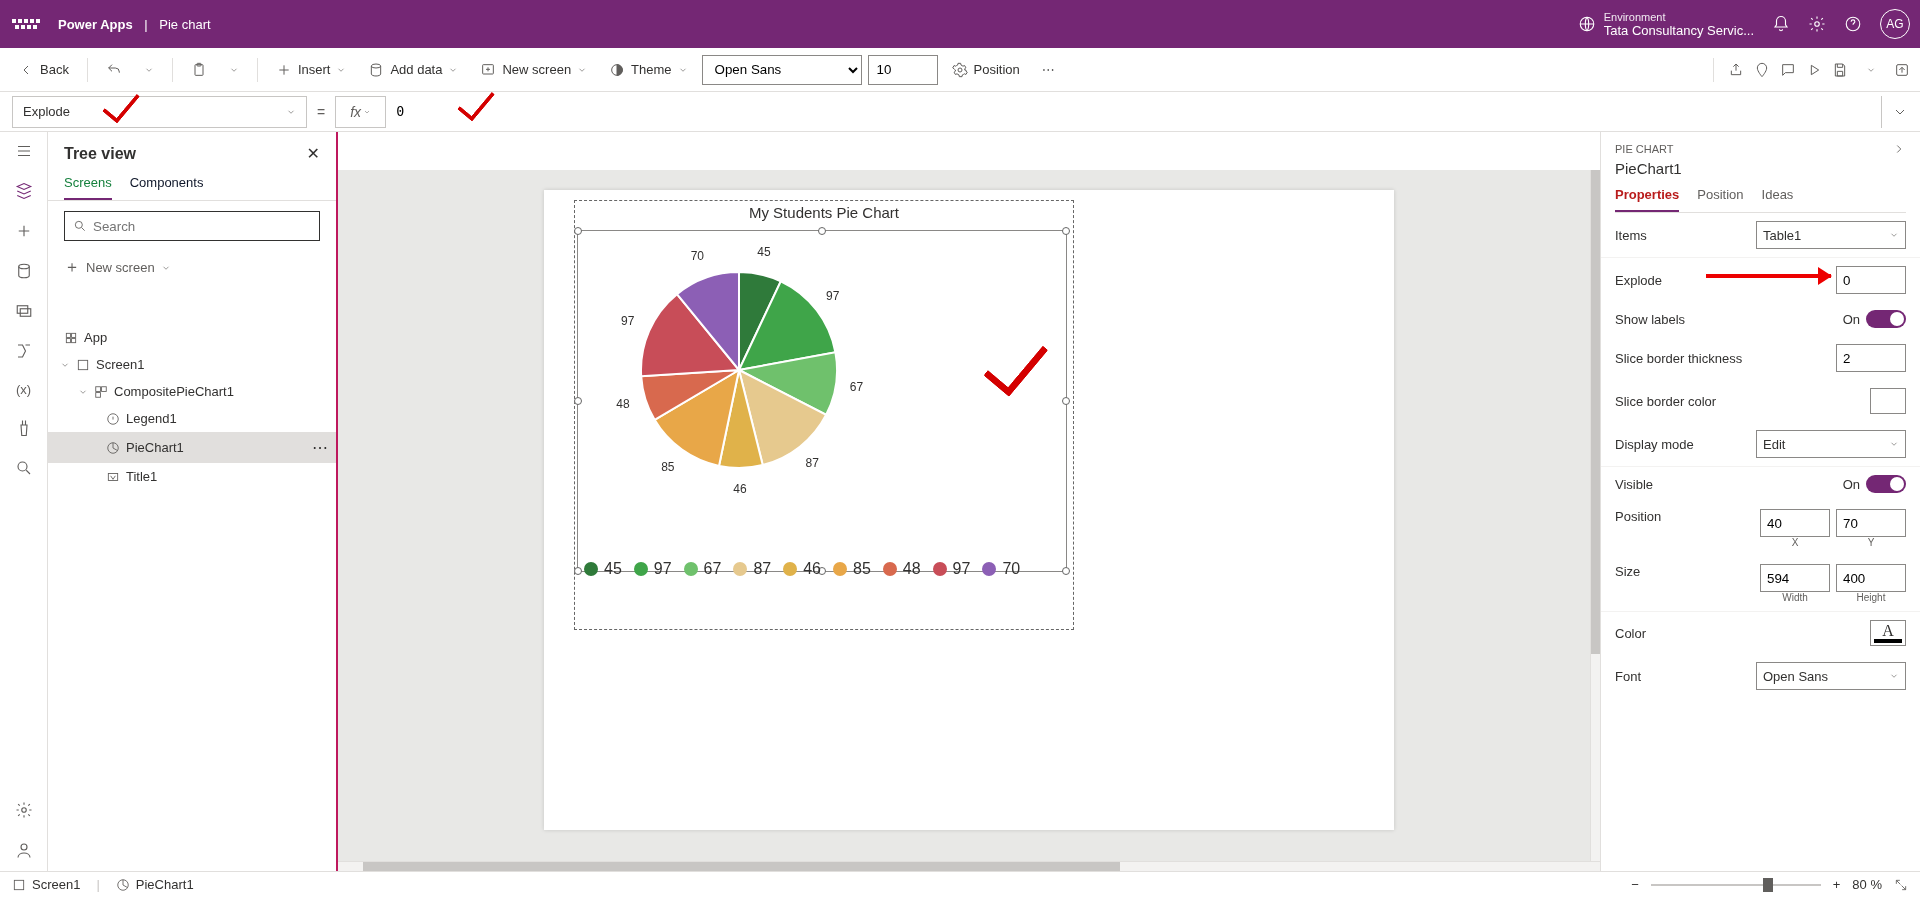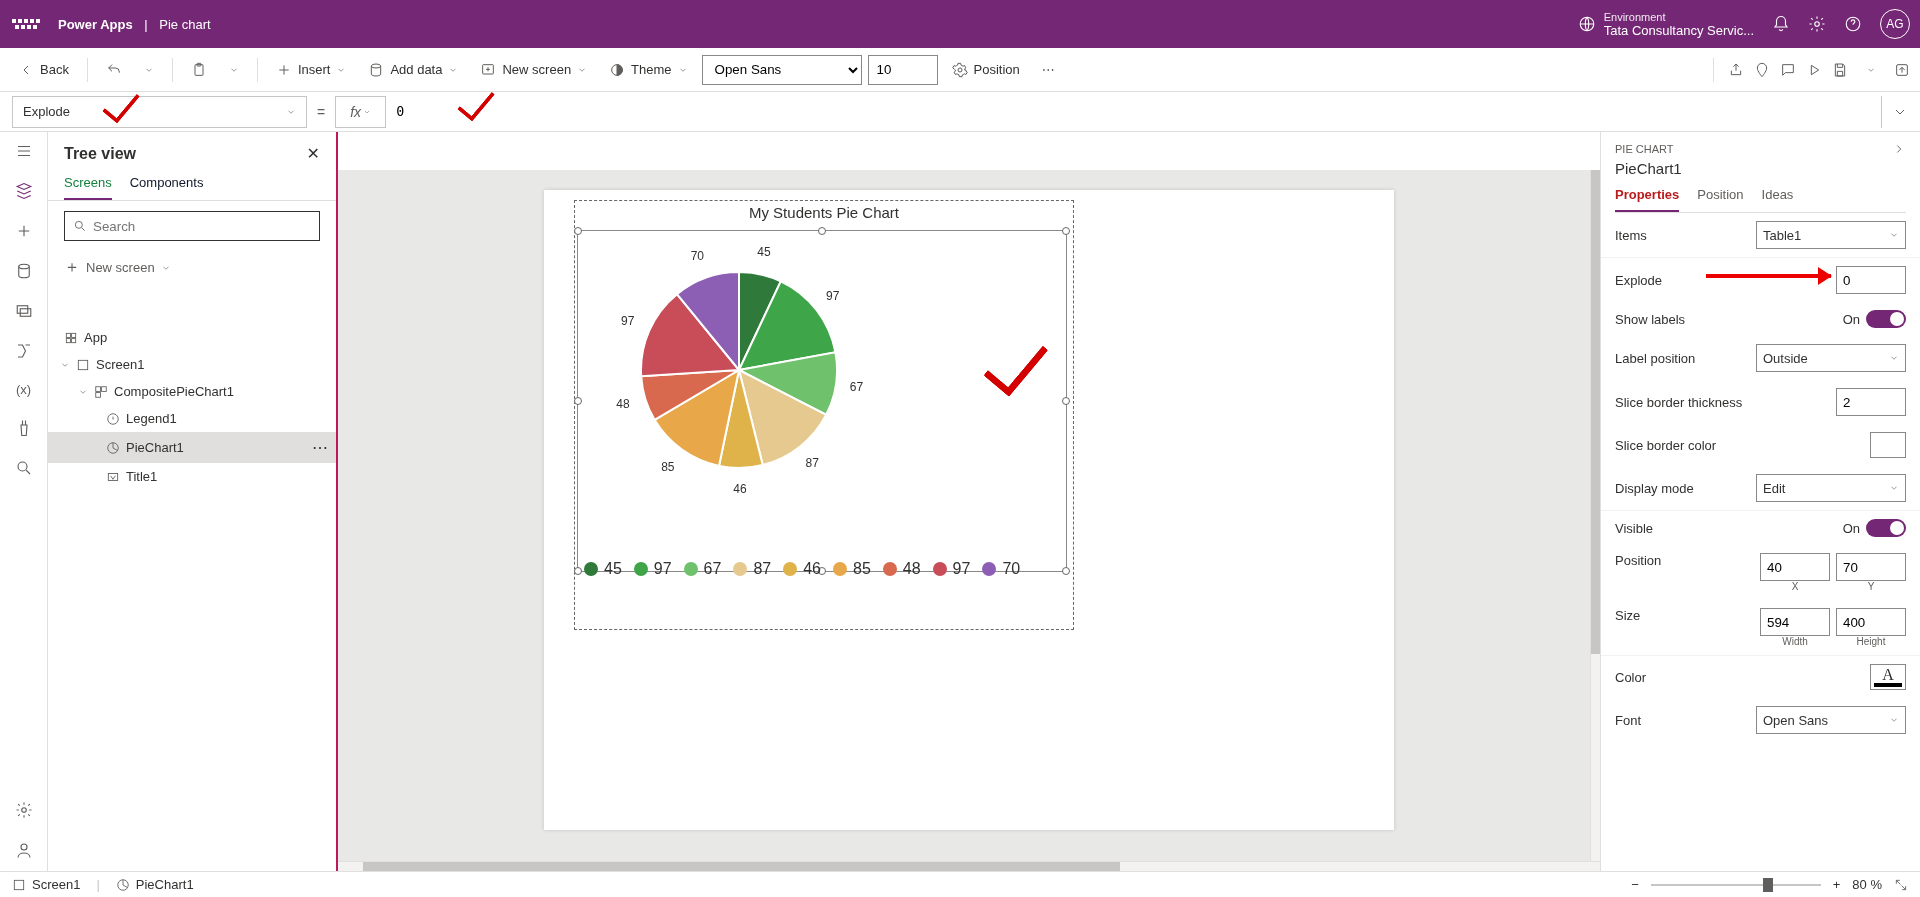--- a/index.html
+++ b/index.html
@@ -524,29 +524,20 @@
       <input class="prop-input sm" value="0" style="">
     </div>
     <div class="prop-row">
       <span>Show labels</span>
       <div style="display:flex; align-items:center; gap:6px;">
         <span>On</span>
         <div class="toggle"></div>
       </div>
     </div>
     <div class="prop-row">
-      <span>Label position</span>
-      <div class="prop-dd2">
-          <span>Outside</span>
-          <svg class="chev" viewBox="0 0 24 24">
-            <path d="M6 9l6 6 6-6"></path>
-          </svg>
-        </div>
-    </div>
-    <div class="prop-row">
       <span>Slice border thickness</span>
       <input class="prop-input sm" value="2" style="">
     </div>
     <div class="prop-row">
       <span>Slice border color</span>
       <div class="color-sw"></div>
     </div>
     <div class="prop-row bb">
       <span>Display mode</span>
       <div class="prop-dd2">

